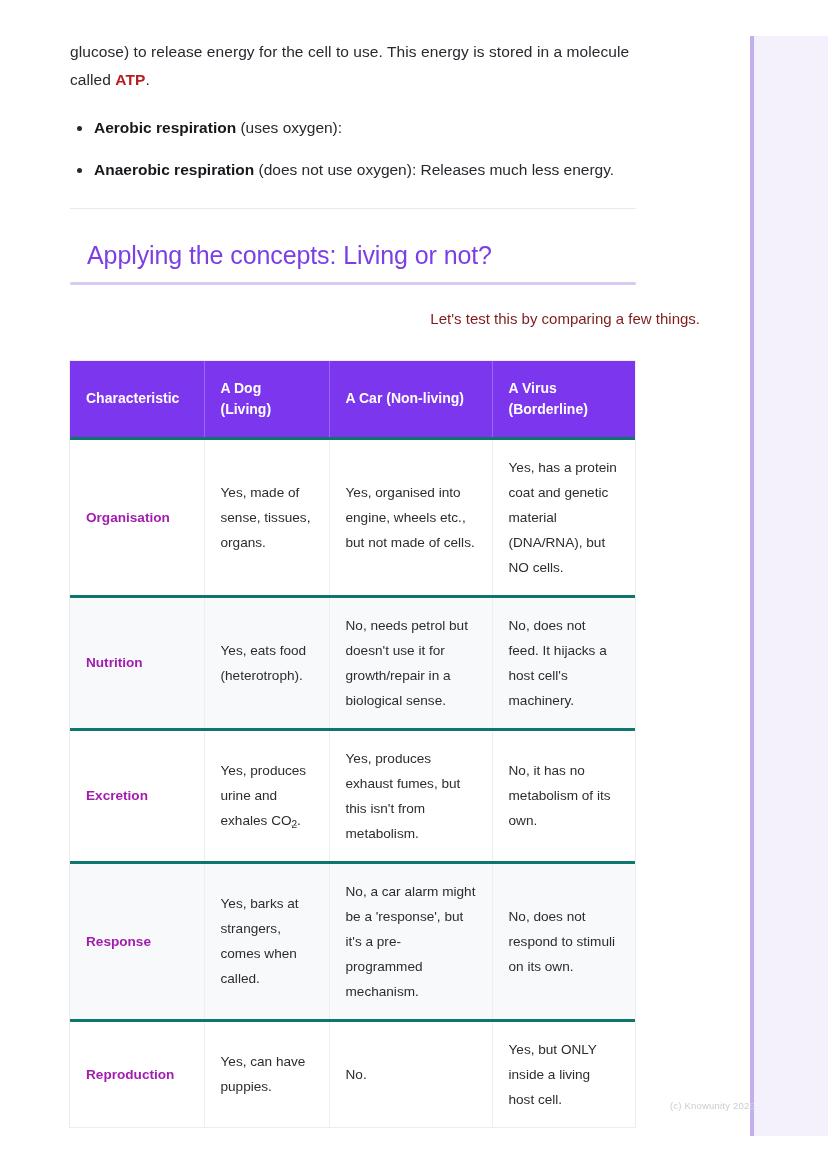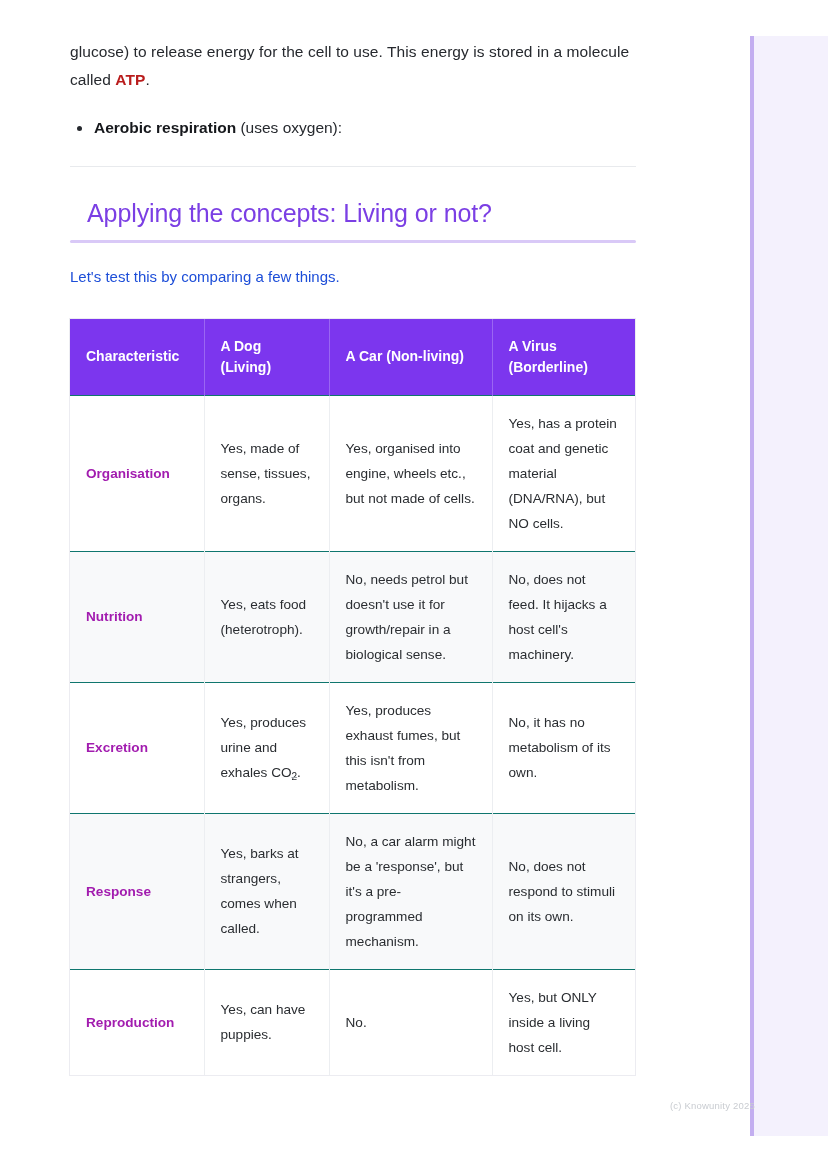--- a/index.html
+++ b/index.html
@@ -135,22 +135,23 @@
     margin-top: 12px;
     width: 566px;
     height: 3px;
     background: #d9c9f7;
     border-radius: 2px;
   }
 
   .lead {
     font-size: 15px;
     line-height: 24px;
-    color: #1d4ed8;
+    color: #7f1d1d;
     margin: 22px 0 0 0;
+    text-align: right;
   }
 
   
   #compare-table {
     margin-top: 30px;
     width: 565px;
     border-collapse: collapse;
     table-layout: fixed;
     font-size: 13.6px;
     box-shadow: 0 0 0 1px #ececf1;
@@ -173,21 +174,21 @@
   }
   #compare-table thead th:last-child { border-right: none; }
   #compare-table thead th .l2 { display: block; }
 
   #compare-table tbody td {
     padding: 15px 16px;
     vertical-align: middle;
     color: #2a2d31;
     line-height: 25px;
     border-right: 1px solid #eceef1;
-    border-top: 1px solid #0f766e;
+    border-top: 3px solid #0f766e;
   }
   #compare-table tbody td:last-child { border-right: none; }
   #compare-table tbody tr:nth-child(odd) td { background: #ffffff; }
   #compare-table tbody tr:nth-child(even) td { background: #f8f9fa; }
   #compare-table tbody td.rowhead {
     font-weight: 700;
     color: #a21caf;
   }
   #compare-table tbody td .sub-strike {
     font-size: 10px;
@@ -215,20 +216,23 @@
 <div id="scroll-rail"></div>
 <div id="scroll-thumb"></div>
 
 <div id="content">
 
   <p class="para"><span>glucose) to release energy for the cell to use. This energy is stored in a molecule called </span><b>ATP</b><span>.</span></p>
 
   <ul class="bullets">
     <li>
       <b>Aerobic respiration</b><span> (uses oxygen):</span>
+    </li>
+    <li>
+      <b>Anaerobic respiration</b><span> (does not use oxygen): Releases much less energy.</span>
     </li>
   </ul>
 
   <hr class="rule">
 
   <h2 class="section-title">Applying the concepts: Living or not?</h2>
   <div class="title-underline"></div>
 
   <p class="lead">Let's test this by comparing a few things.</p>
 

